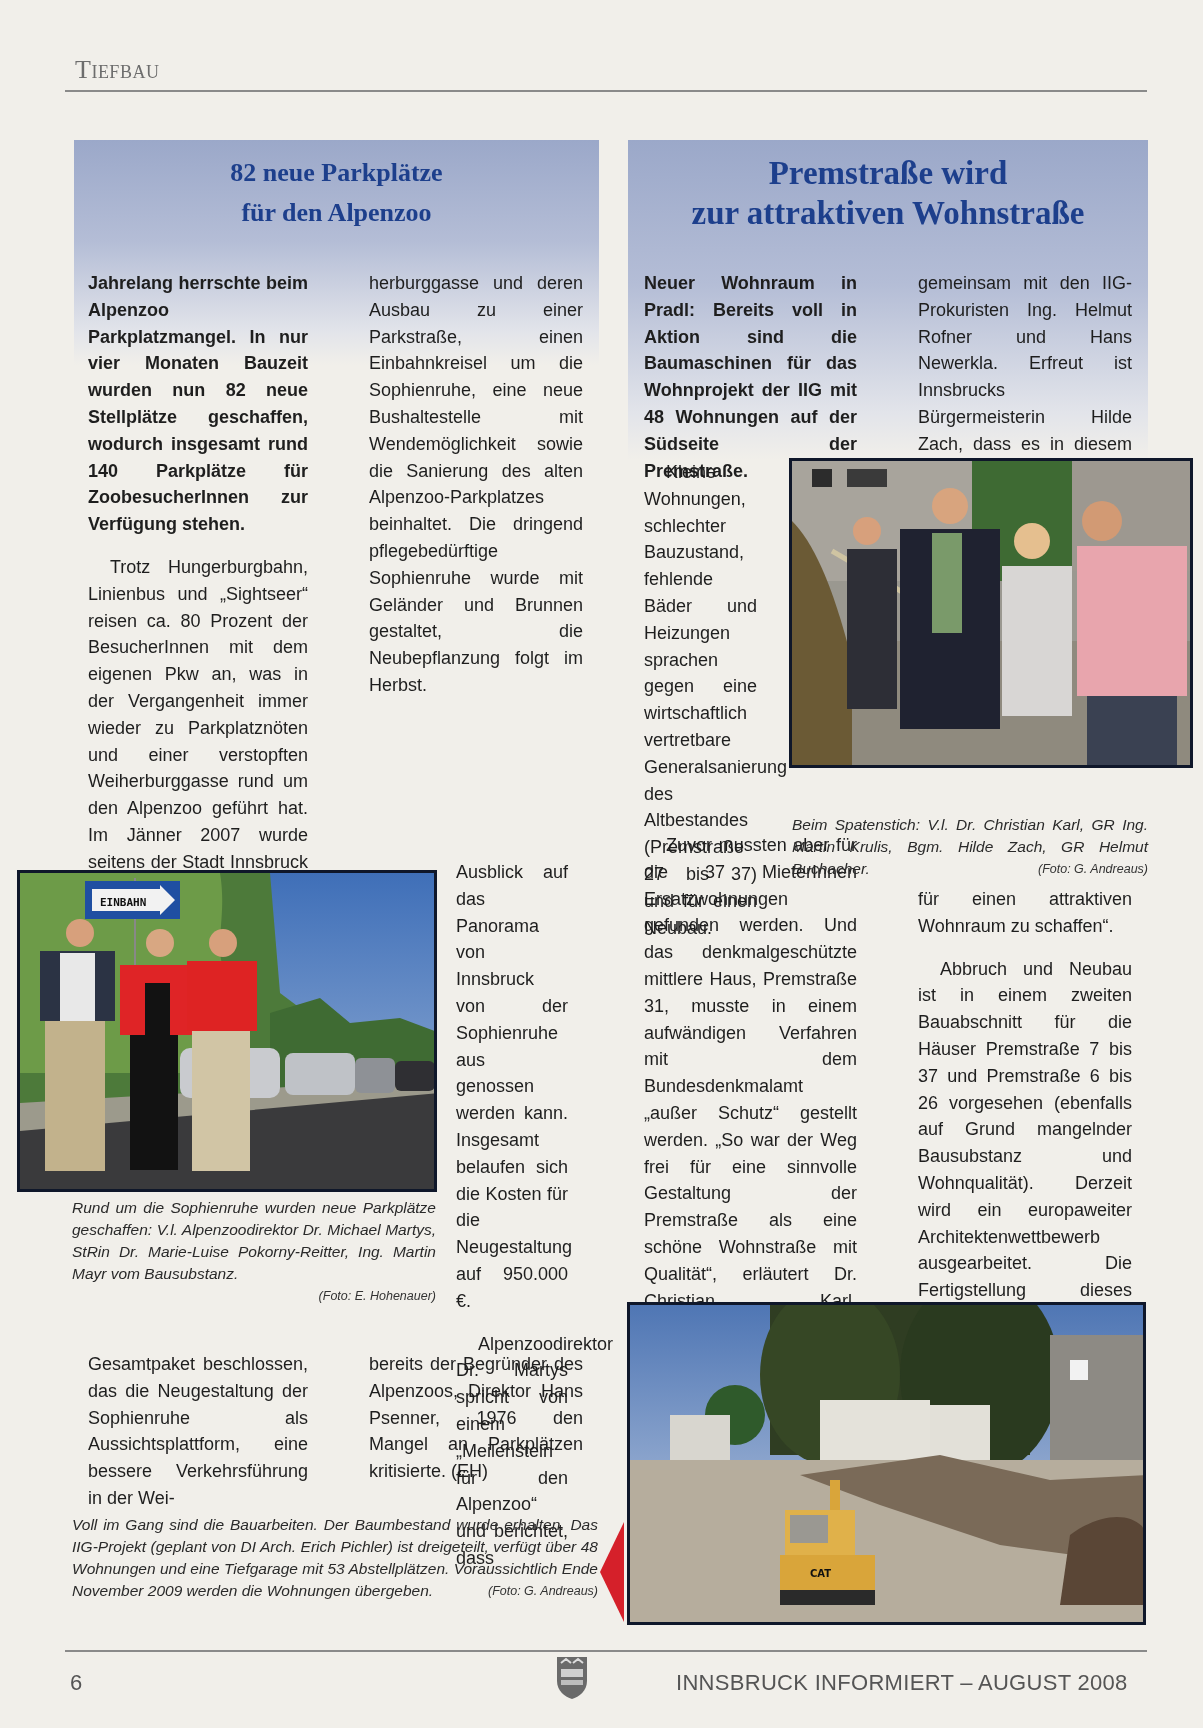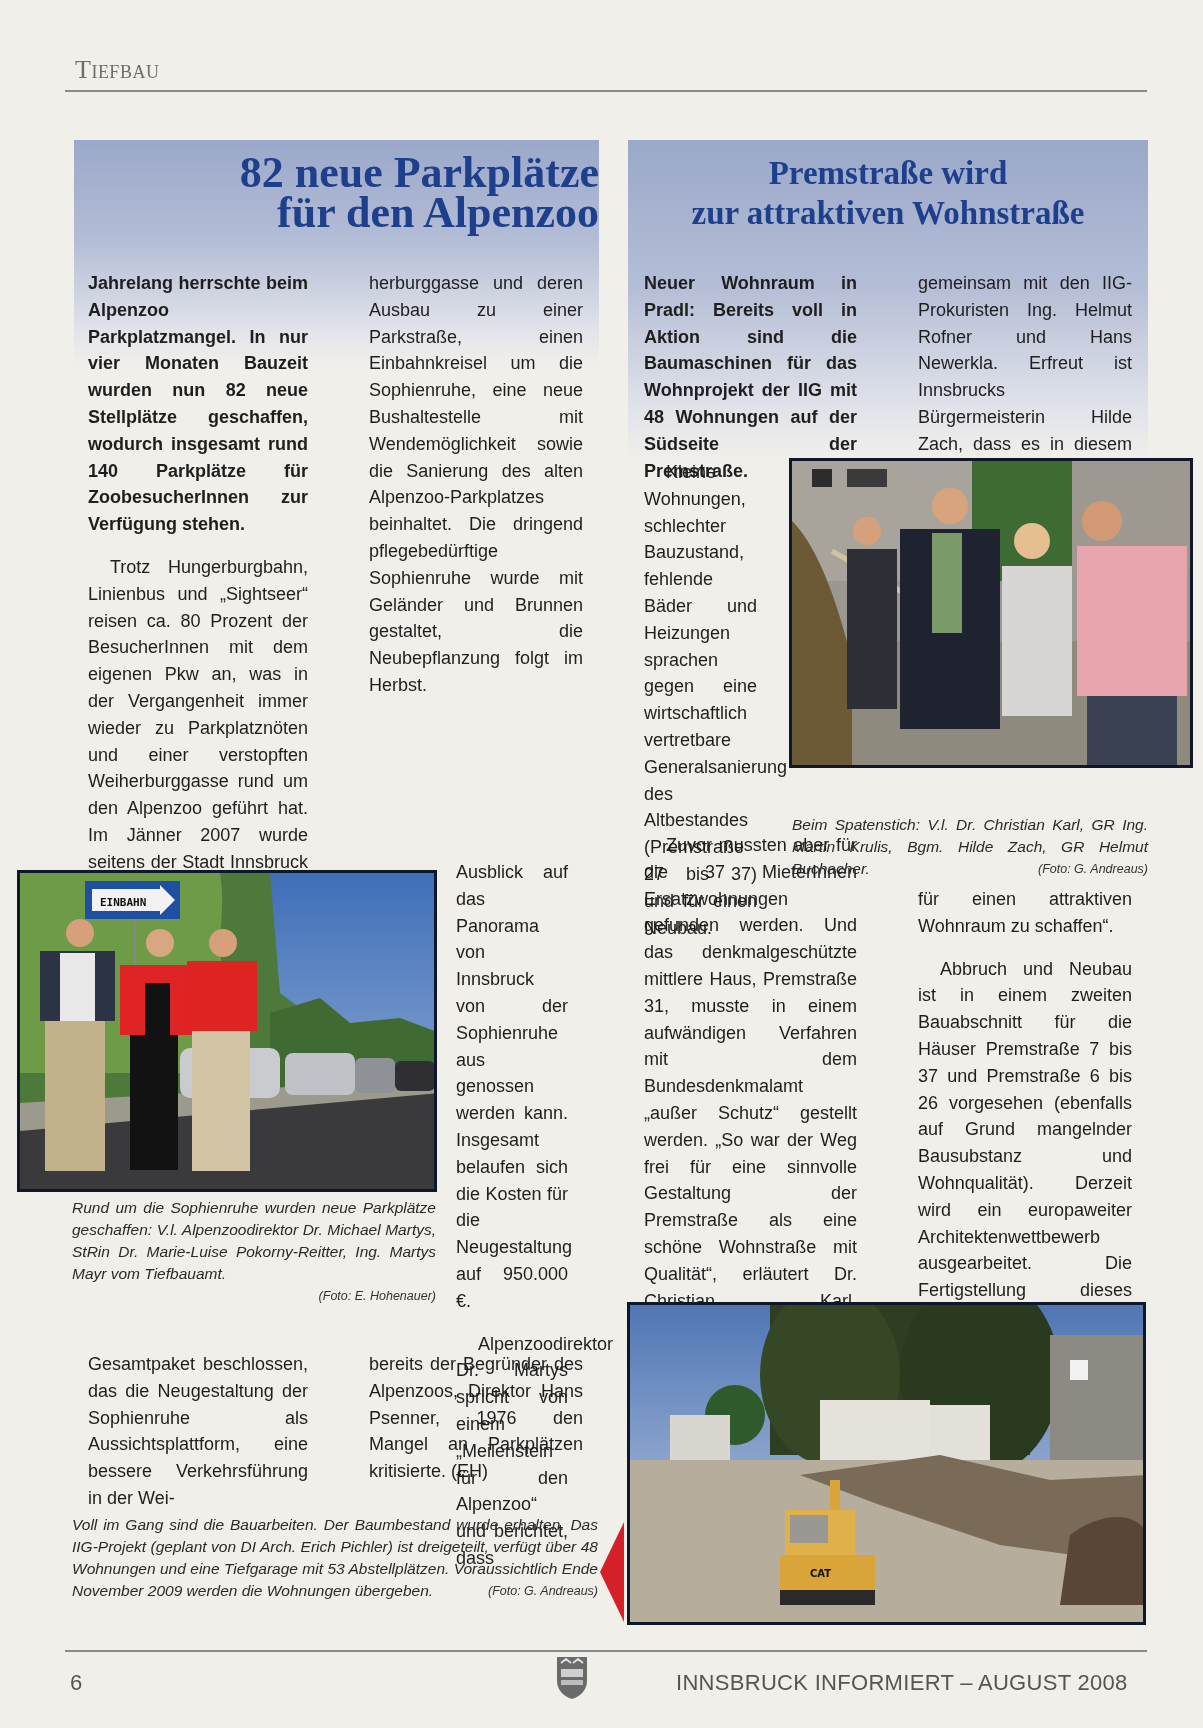--- a/index.html
+++ b/index.html
@@ -28,21 +28,21 @@
   .headline-box {
     background: linear-gradient(to bottom, #9ba8c9 0%, #b4bdd6 45%, #e2e4ea 85%, #f1efea 100%);
   }
   .left-box { left: 74px; top: 140px; width: 525px; height: 225px; }
   .right-box { left: 628px; top: 140px; width: 520px; height: 320px; }
   .headline {
     font-family: "Liberation Serif", "DejaVu Serif", serif;
     font-weight: bold; color: #1d3f8c;
     text-align: center; line-height: 40px;
   }
-  .left-headline { left: 74px; top: 153px; width: 525px; font-size: 44px; text-align: right; }
+  .left-headline { left: 74px; top: 153px; width: 525px; font-size: 26px; }
   .right-headline { left: 628px; top: 153px; width: 520px; font-size: 33px; }
 
   
   .col {
     font-size: 18px; line-height: 26.8px; text-align: justify;
     color: #1e1e1e;
   }
   .col p { margin: 16px; }
   .col .indent { text-indent: 22px; }
   .lead { font-weight: bold; }
@@ -147,21 +147,21 @@
     <circle cx="140" cy="70" r="14" fill="#d8a782"></circle>
     <rect x="100" y="92" width="75" height="70" fill="#df2426"></rect>
     <rect x="125" y="110" width="25" height="52" fill="#121212"></rect>
     <rect x="110" y="162" width="48" height="135" fill="#121212"></rect>
     <circle cx="203" cy="70" r="14" fill="#d7a07c"></circle>
     <rect x="167" y="88" width="70" height="70" fill="#de2323"></rect>
     <rect x="172" y="158" width="58" height="140" fill="#d1c5a5"></rect>
   </svg>
 </div>
 <div class="abs caption cap1">
-  <div>Rund um die Sophienruhe wurden neue Parkplätze geschaffen: V.l. Alpenzoodirektor Dr. Michael Martys, StRin Dr. Marie-Luise Pokorny-Reitter, Ing. Martys Mayr vom Tiefbauamt.</div>
+  <div>Rund um die Sophienruhe wurden neue Parkplätze geschaffen: V.l. Alpenzoodirektor Dr. Michael Martys, StRin Dr. Marie-Luise Pokorny-Reitter, Ing. Martin Mayr vom Bausubstanz.</div>
   <div class="credit">(Foto: E. Hohenauer)</div>
 </div>
 
 <div class="abs headline-box right-box"></div>
 <h1 class="abs headline right-headline">
   <span>Premstraße wird</span><br>
   <span>zur attraktiven Wohnstraße</span>
 </h1>
 
 <div class="abs col c3">

